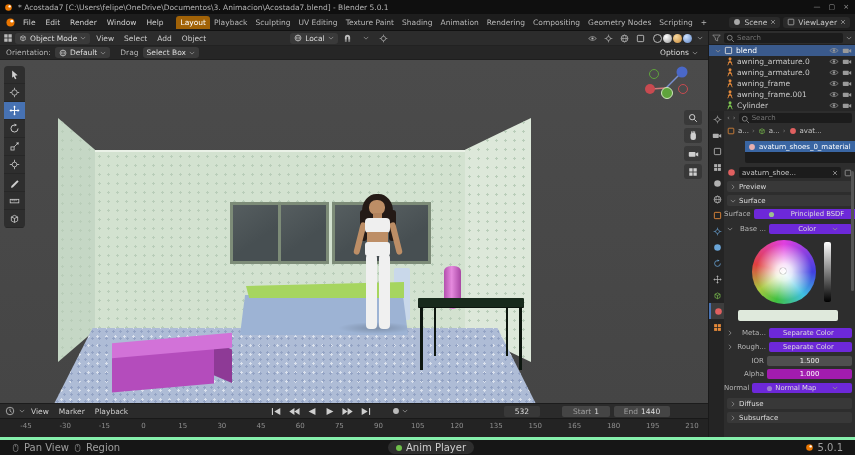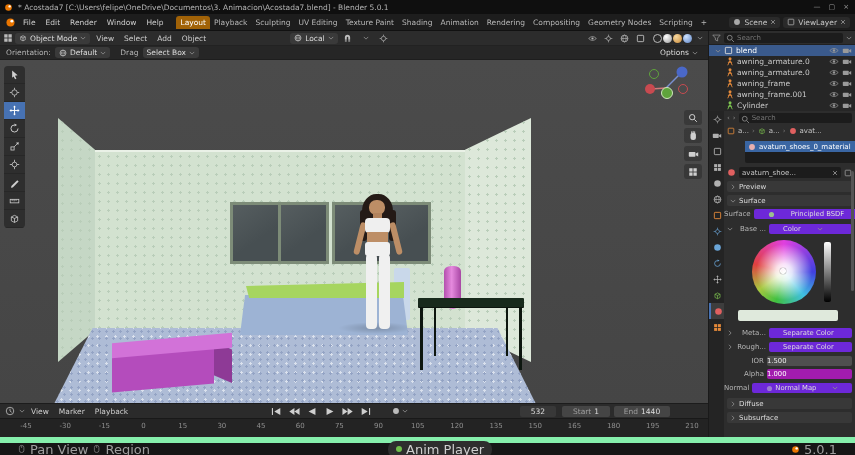--- a/index.html
+++ b/index.html
@@ -86,21 +86,21 @@
   .tl-head{left:0;top:403px;width:708px;height:15px;background:#2b2b2b;display:flex;align-items:center;padding:0 3px;gap:2px;border-top:1px solid #1c1c1c}
   .tl-head .mitem{font-size:7.5px;padding:1px 4px}
   .pbtns{position:absolute;left:268px;display:flex;gap:2px}
   .pb{width:16px;height:12px;display:flex;align-items:center;justify-content:center;color:#cfcfcf;border-radius:2px}
   .fld{background:#454545;border-radius:2px;height:11px;display:flex;align-items:center;justify-content:center;gap:3px;font-size:7.5px;color:#ddd;padding:0 4px}
   .tl-ruler{left:0;top:418px;width:708px;height:19px;background:#232323;border-top:1px solid #191919}
   .ticks{position:absolute;left:12px;top:3px;width:694px;display:flex;justify-content:space-between}
   .tick{width:28px;text-align:center;font-size:7px;color:#8f8f8f}
 
   
-  .status{left:0;top:437px;width:855px;height:18px;background:#161616;display:flex;align-items:center;padding:0 18px;gap:5px;font-size:13px;color:#9f9f9f;border-top:6px solid #86efac}
+  .status{left:0;top:437px;width:855px;height:18px;background:#161616;display:flex;align-items:center;padding:0 12px;gap:5px;font-size:10px;color:#9f9f9f;border-top:3px solid #86efac}
   .pill{display:flex;align-items:center;gap:4px;background:#2e2e2e;border-radius:8px;padding:1px 8px;color:#cfcfcf}
 
   
   .outliner{left:708px;top:31px;width:147px;height:80px;background:#262626;border-left:1px solid #1a1a1a}
   .ol-head{height:14px;background:#2d2d2d;display:flex;align-items:center;gap:3px;padding:0 3px;border-bottom:1px solid #202020}
   .srch{position:relative;flex:1}
   .srch input{width:100%;height:10px;background:#1c1c1c;border:none;border-radius:2px;color:#bbb;font-size:7px;padding:0 2px 0 13px;font-family:"DejaVu Sans",sans-serif}
   .srch svg{position:absolute;left:2px;top:2px;color:#888}
   .orow{display:flex;align-items:center;gap:3px;height:11px;padding:0 3px 0 6px;font-size:7.5px;color:#c9c9c9;white-space:nowrap}
   .orow .nm{overflow:hidden;text-overflow:ellipsis;flex:1}
@@ -111,21 +111,21 @@
   
   .tabstrip{left:708px;top:111px;width:16px;height:326px;background:#242424;border-left:1px solid #1a1a1a}
   .ptab{width:16px;height:16px;display:flex;align-items:center;justify-content:center}
   .ptab.active{background:#3d3d3d;border-left:2px solid #4772b3}
   .props{left:724px;top:111px;width:131px;height:326px;background:#2d2d2d}
   .props>div{position:absolute}
   .prow{display:flex;align-items:center;gap:3px;font-size:7px;color:#c6c6c6}
   .phdr{background:#383838;border-radius:2px;height:11px;display:flex;align-items:center;gap:3px;padding:0 3px;font-size:7px;color:#ddd}
   .pdrop{background:#6d28d9;border-radius:2px;height:10px;display:flex;align-items:center;gap:16px;padding:0 14px;font-size:6.8px;color:#ddd;white-space:nowrap}
   .plabel{width:40px;text-align:right;color:#b5b5b5;font-size:7px}
-  .pfield{background:#4f4f4f;border-radius:2px;height:10px;display:flex;align-items:center;font-size:6.8px;color:#eee}
+  .pfield{background:#4f4f4f;border-radius:2px;height:10px;display:flex;align-items:center;justify-content:center;font-size:6.8px;color:#eee}
   .slotlist{background:#1c1c1c;border-radius:2px}
   .slotrow{height:11px;background:#3a66a3;display:flex;align-items:center;gap:3px;padding:0 3px;font-size:7px;color:#fff;white-space:nowrap;overflow:hidden}
   .wheel{width:64px;height:64px;border-radius:50%;
          background:radial-gradient(circle,#fff 0%,rgba(255,255,255,.85) 18%,rgba(255,255,255,0) 62%),
          conic-gradient(#e040e0,#4040e0 90deg,#40c0e0 140deg,#40c040 195deg,#a8c840 235deg,#e04040 285deg,#e040e0 360deg)}
   .wcursor{width:6px;height:6px;border:1px solid #fff;border-radius:50%;box-shadow:0 0 1px #000}
   .vslider{width:7px;height:60px;border-radius:2px;background:linear-gradient(#fff,#000)}
   .swatch{height:11px;border-radius:2px;background:#dfe9dc}
   .sb{position:absolute;right:1px;width:3px;border-radius:2px;background:#555}
 </style>
@@ -574,21 +574,21 @@
         </div>
     </div>
     <div class="abs f" style="left:392px;gap:2px">
       <svg width="8" height="8" viewBox="0 0 12 12" style="color:#bbb">
           <use href="#s-sph"></use>
         </svg>
       <svg class="chev" width="6" height="4" viewBox="0 0 8 5">
           <use href="#s-chev"></use>
         </svg>
     </div>
-    <div class="abs fld" style="left:520px;width:36px;background:#383838">
+    <div class="abs fld" style="left:504px;width:36px;background:#383838">
       <span>532</span>
     </div>
     <div class="abs fld" style="left:562px;width:48px">
       <span style="color:#9f9f9f">Start</span>
       <span>1</span>
     </div>
     <div class="abs fld" style="left:614px;width:56px">
       <span style="color:#9f9f9f">End</span>
       <span>1440</span>
     </div>
@@ -890,21 +890,21 @@
             <use href="#s-sph"></use>
           </svg>
         <span>Principled BSDF</span>
       </div>
     </div>
     <div class="prow" style="left:0;top:113px;width:128px">
       <svg class="chev" width="6" height="4" viewBox="0 0 8 5" style="margin-left:3px">
           <use href="#s-chev"></use>
         </svg>
       <span class="plabel" style="width:30px">Base ...</span>
-      <div class="pdrop" style="flex:1;justify-content:flex-start">
+      <div class="pdrop" style="flex:1;justify-content:flex-end">
         <span>Color</span>
         <svg class="chev" width="6" height="4" viewBox="0 0 8 5">
             <use href="#s-chev"></use>
           </svg>
       </div>
     </div>
     <div class="wheel" style="left:28px;top:129px"></div>
     <div class="wcursor" style="left:56px;top:157px"></div>
     <div class="vslider" style="left:100px;top:131px"></div>
     <div class="swatch" style="left:14px;top:199px;width:100px"></div>

